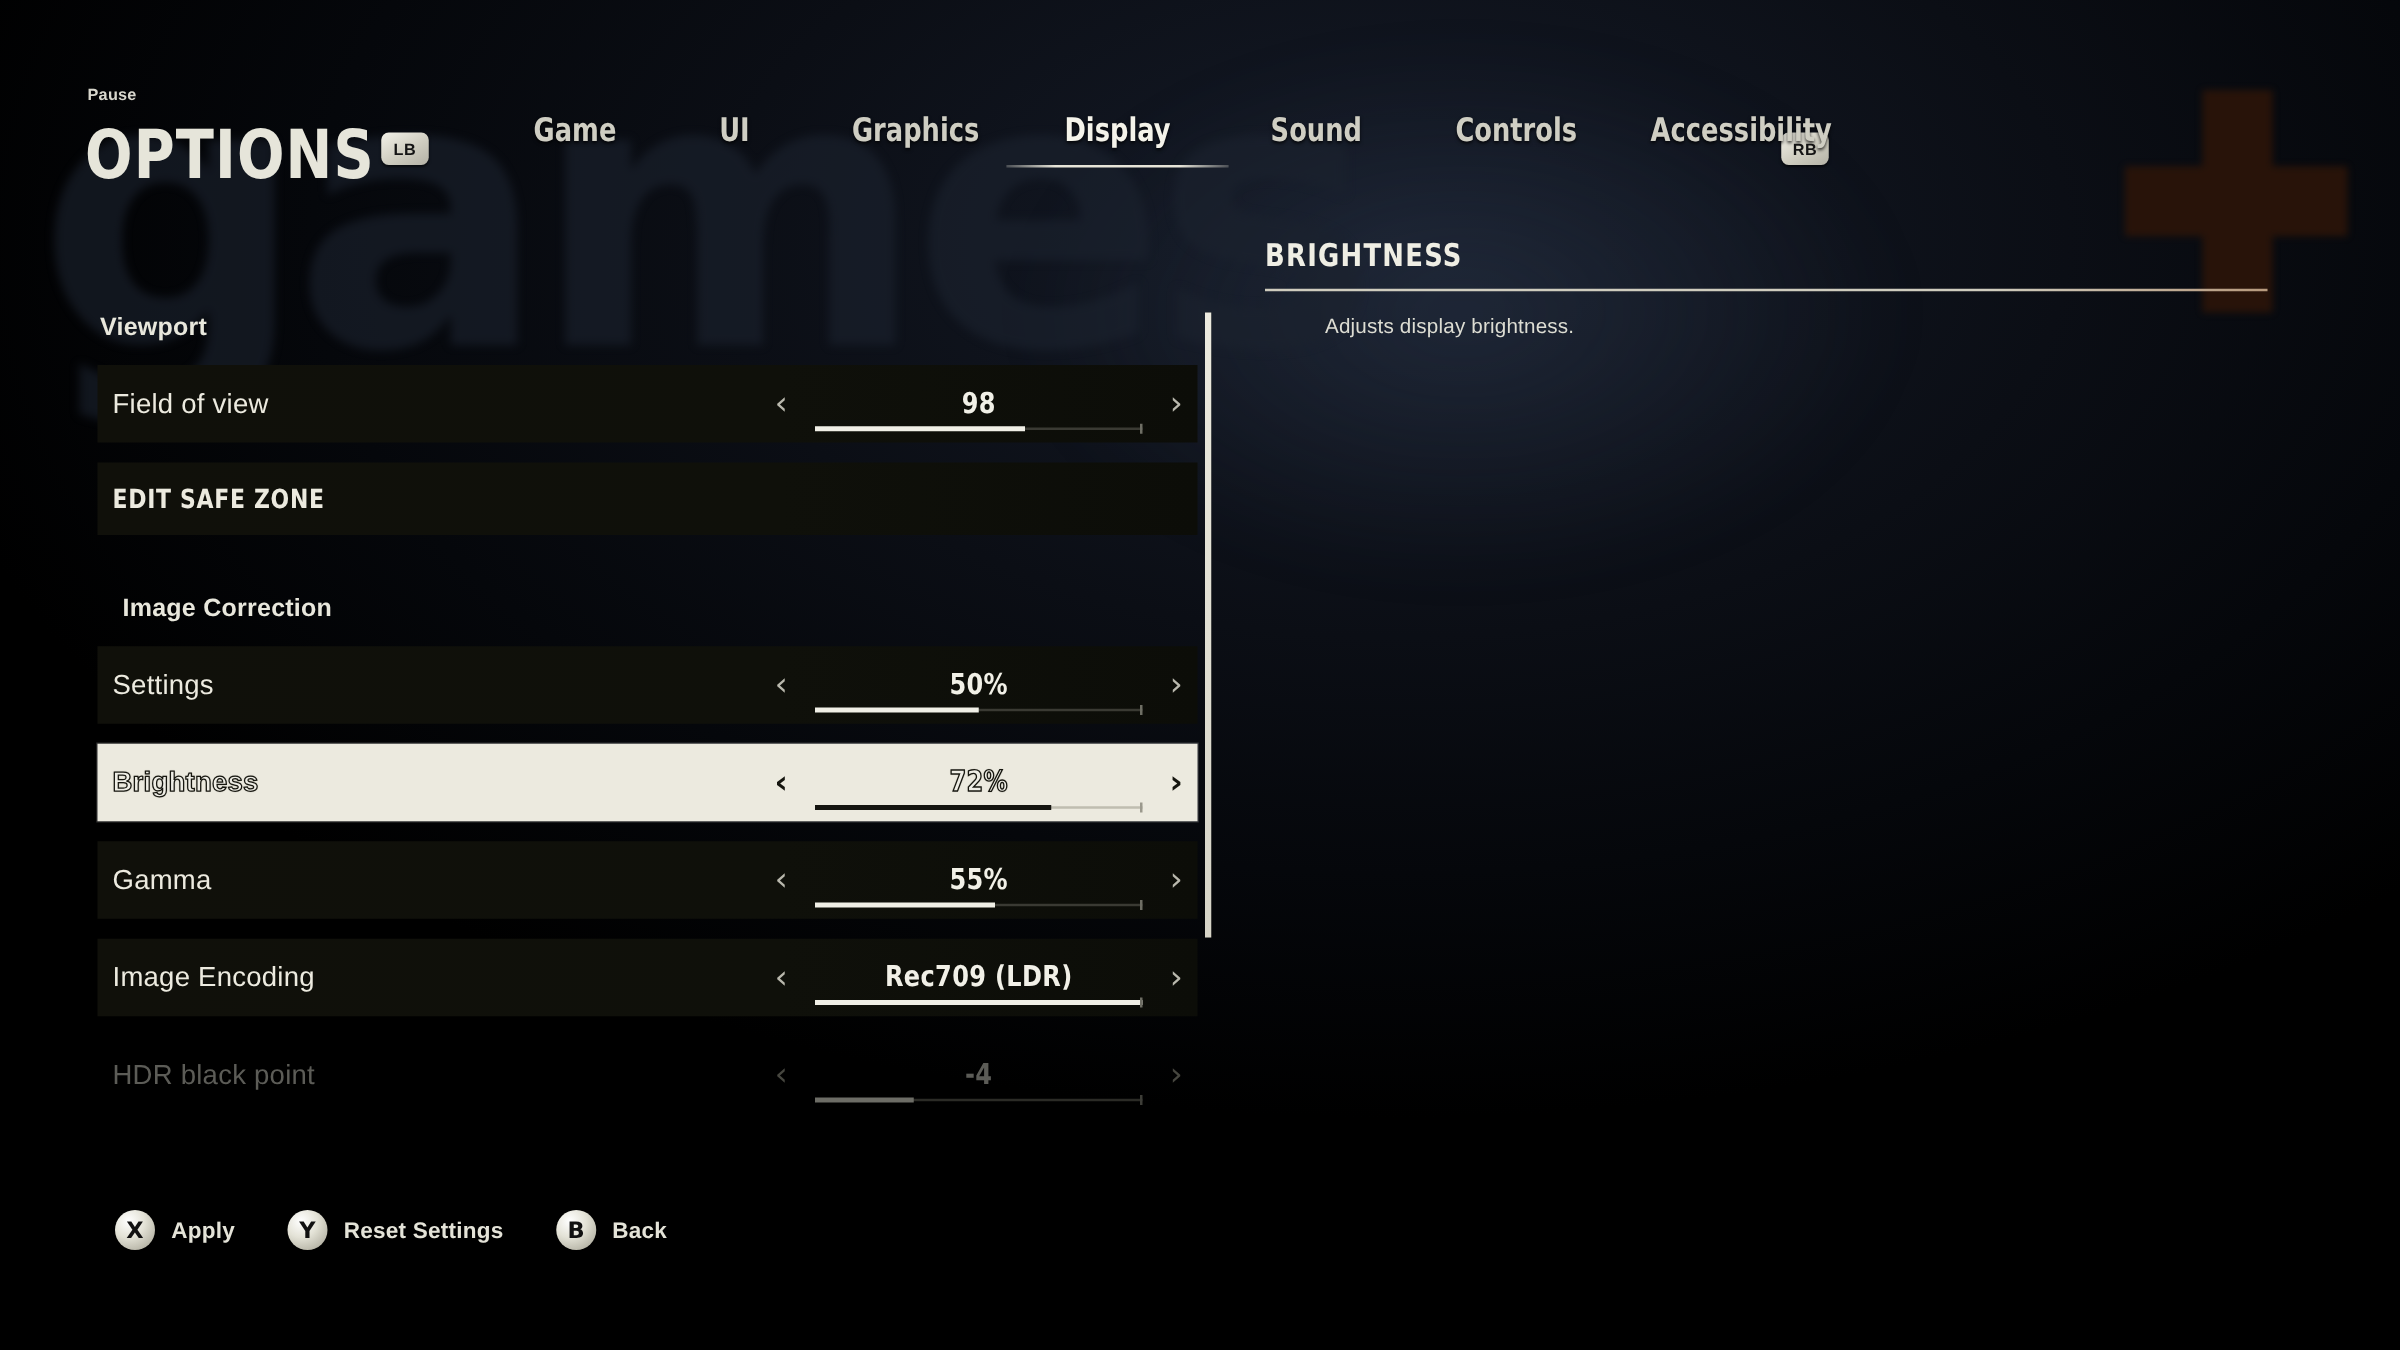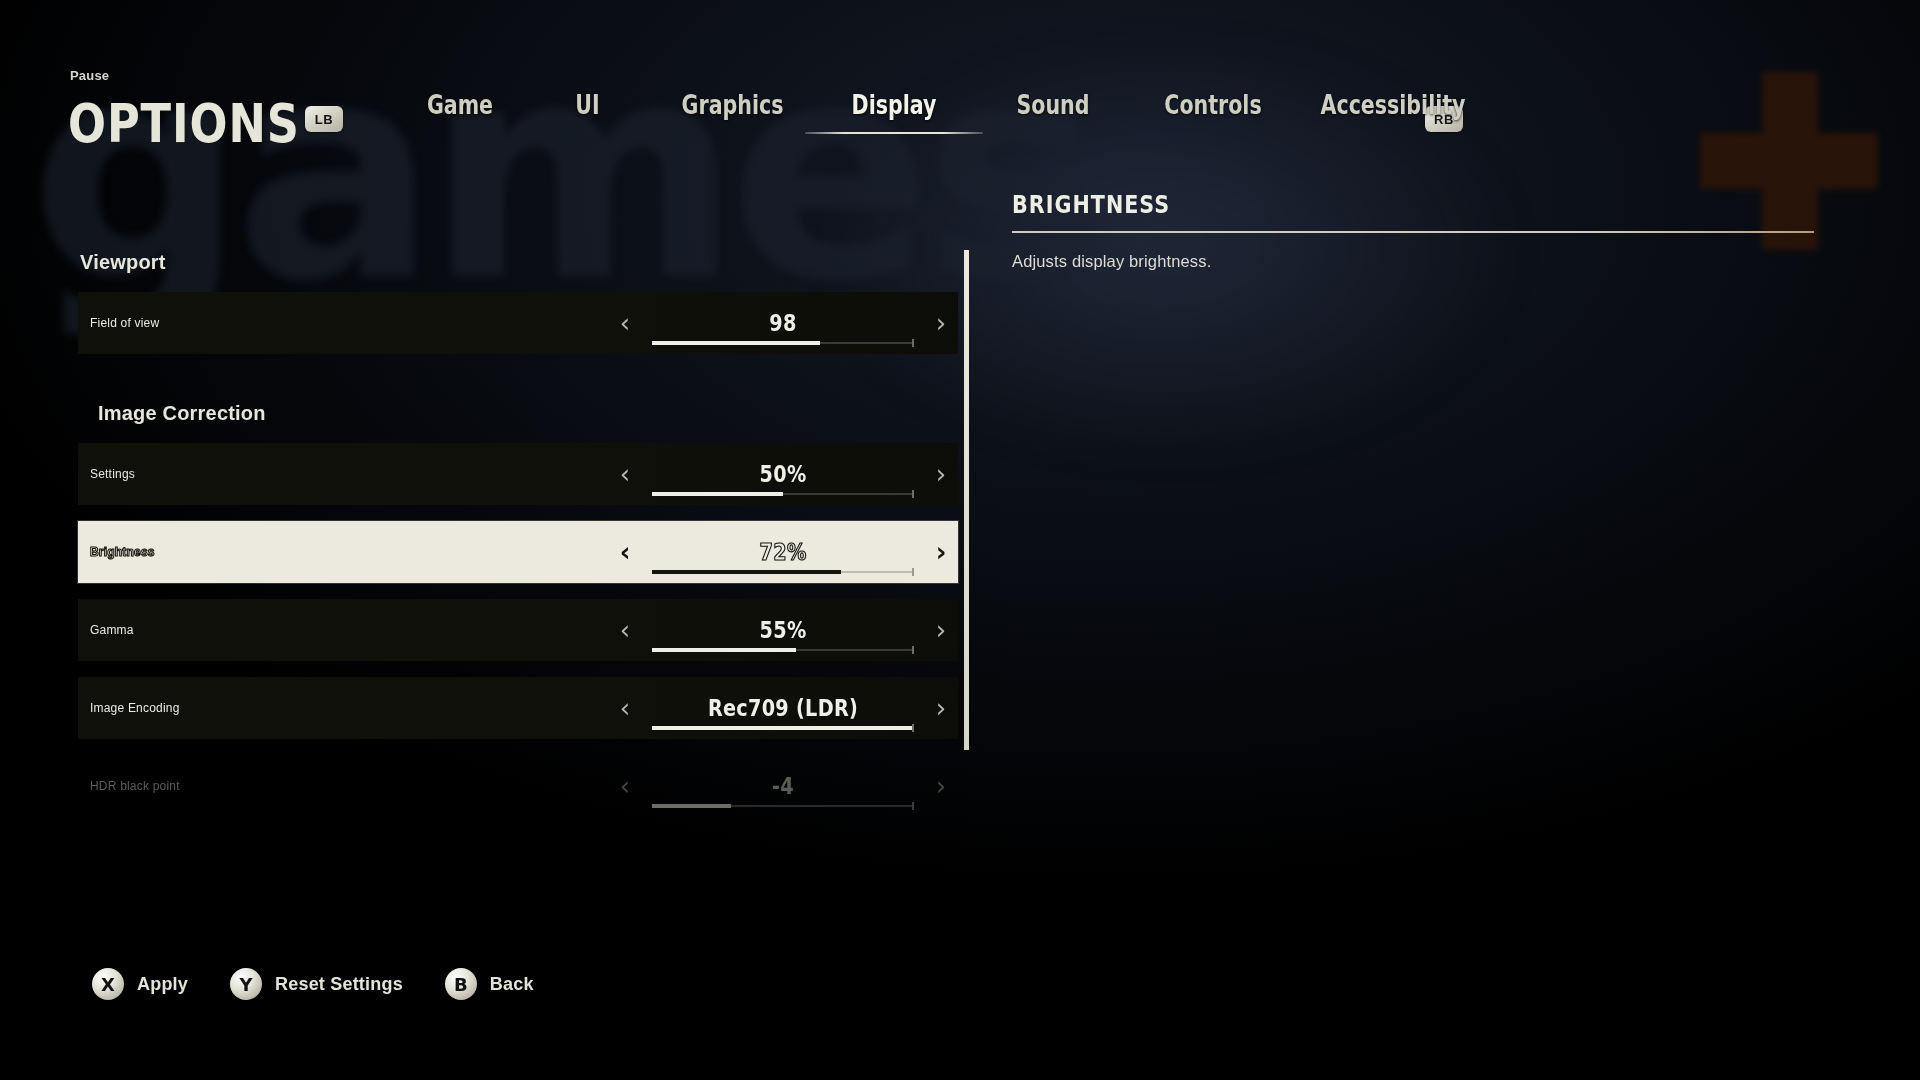--- a/index.html
+++ b/index.html
@@ -113,21 +113,21 @@
   }
   .row.action { height:58px; }
   .row.disabled { background:transparent; }
   .row.selected {
     background:#eceadf;
     box-shadow:0 0 0 1px rgba(255,255,255,.18);
   }
 
   .row-label {
     margin-left:12px;
-    font-size:12px; font-weight:400;
+    font-size:22px; font-weight:400;
     color:#eceadf;
     letter-spacing:.2px;
   }
   .row.action .row-label {
     font-family:"DejaVu Sans Condensed","Liberation Sans Narrow","Liberation Sans", sans-serif;
     font-weight:700; font-size:21px; letter-spacing:.6px;
     transform:scaleX(.93); transform-origin:left center;
   }
   .row.disabled .row-label { color:#5c5c57; }
   .row.selected .row-label {
@@ -213,21 +213,21 @@
     font-weight:700; font-size:25px; letter-spacing:1.1px;
     color:#efeee4;
     transform:scaleX(.92); transform-origin:left center;
   }
   #description-divider {
     margin-top:12px; height:1.5px; width:802px;
     background:linear-gradient(90deg,#cfccbe 0%, #cfccbe 72%, #b79a7e 100%);
   }
   #description-text {
     margin-top:19px;
-    font-size:16.5px; font-weight:400; color:#ddddd3; letter-spacing:.15px;
+    font-size:16.5px; font-weight:400; color:#ddddd3; letter-spacing:.15px;margin-left:48px;
   }
 
   
   #footer {
     position:absolute; left:92px; top:968px;
     display:flex; align-items:center;
   }
   .prompt { display:flex; align-items:center; margin-right:42px; }
   .glyph {
     width:32px; height:32px; border-radius:50%;
@@ -279,20 +279,23 @@
         <div class="arrow">‹</div>
         <div class="value">98</div>
         <div class="arrow">›</div>
         <div class="slider">
           <div class="track"></div>
           <div class="fill" style="width:64%"></div>
           <div class="endcap"></div>
         </div>
       </div>
     </div>
+    <div class="row action">
+      <div class="row-label">EDIT SAFE ZONE</div>
+    </div>
     <div class="section-header spaced">Image Correction</div>
     <div class="row">
       <div class="row-label">Settings</div>
       <div class="stepper">
         <div class="arrow">‹</div>
         <div class="value">50%</div>
         <div class="arrow">›</div>
         <div class="slider">
           <div class="track"></div>
           <div class="fill" style="width:50%"></div>

